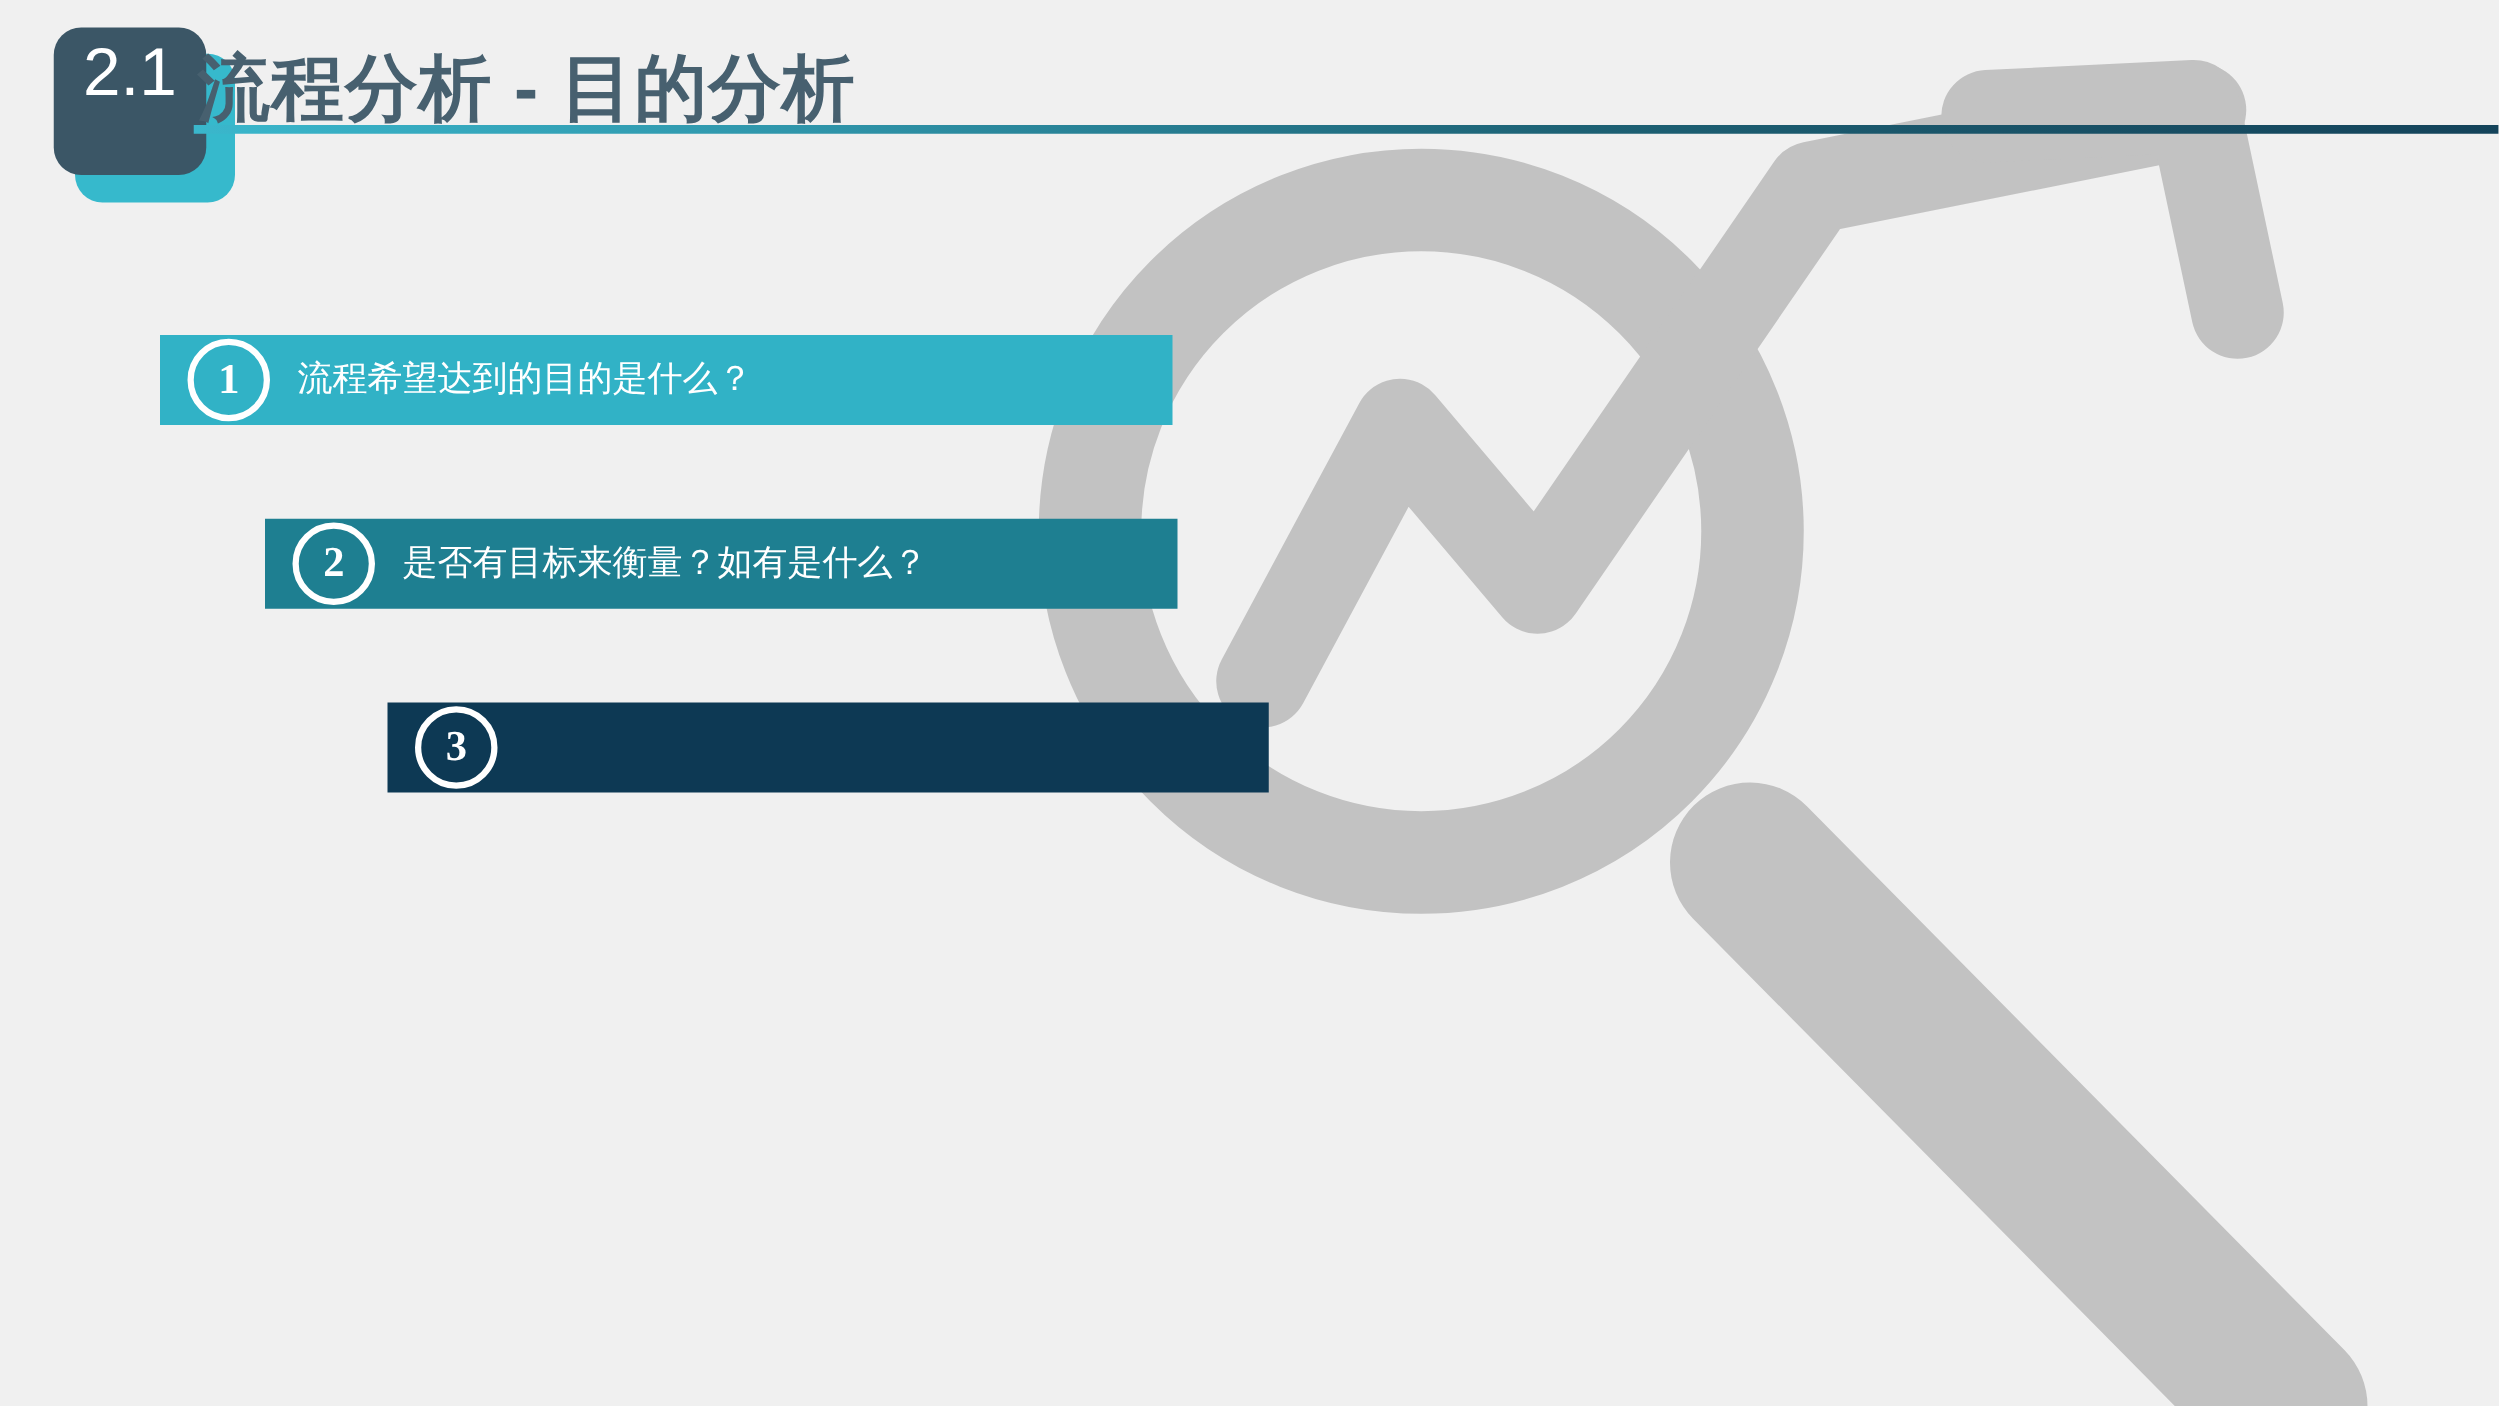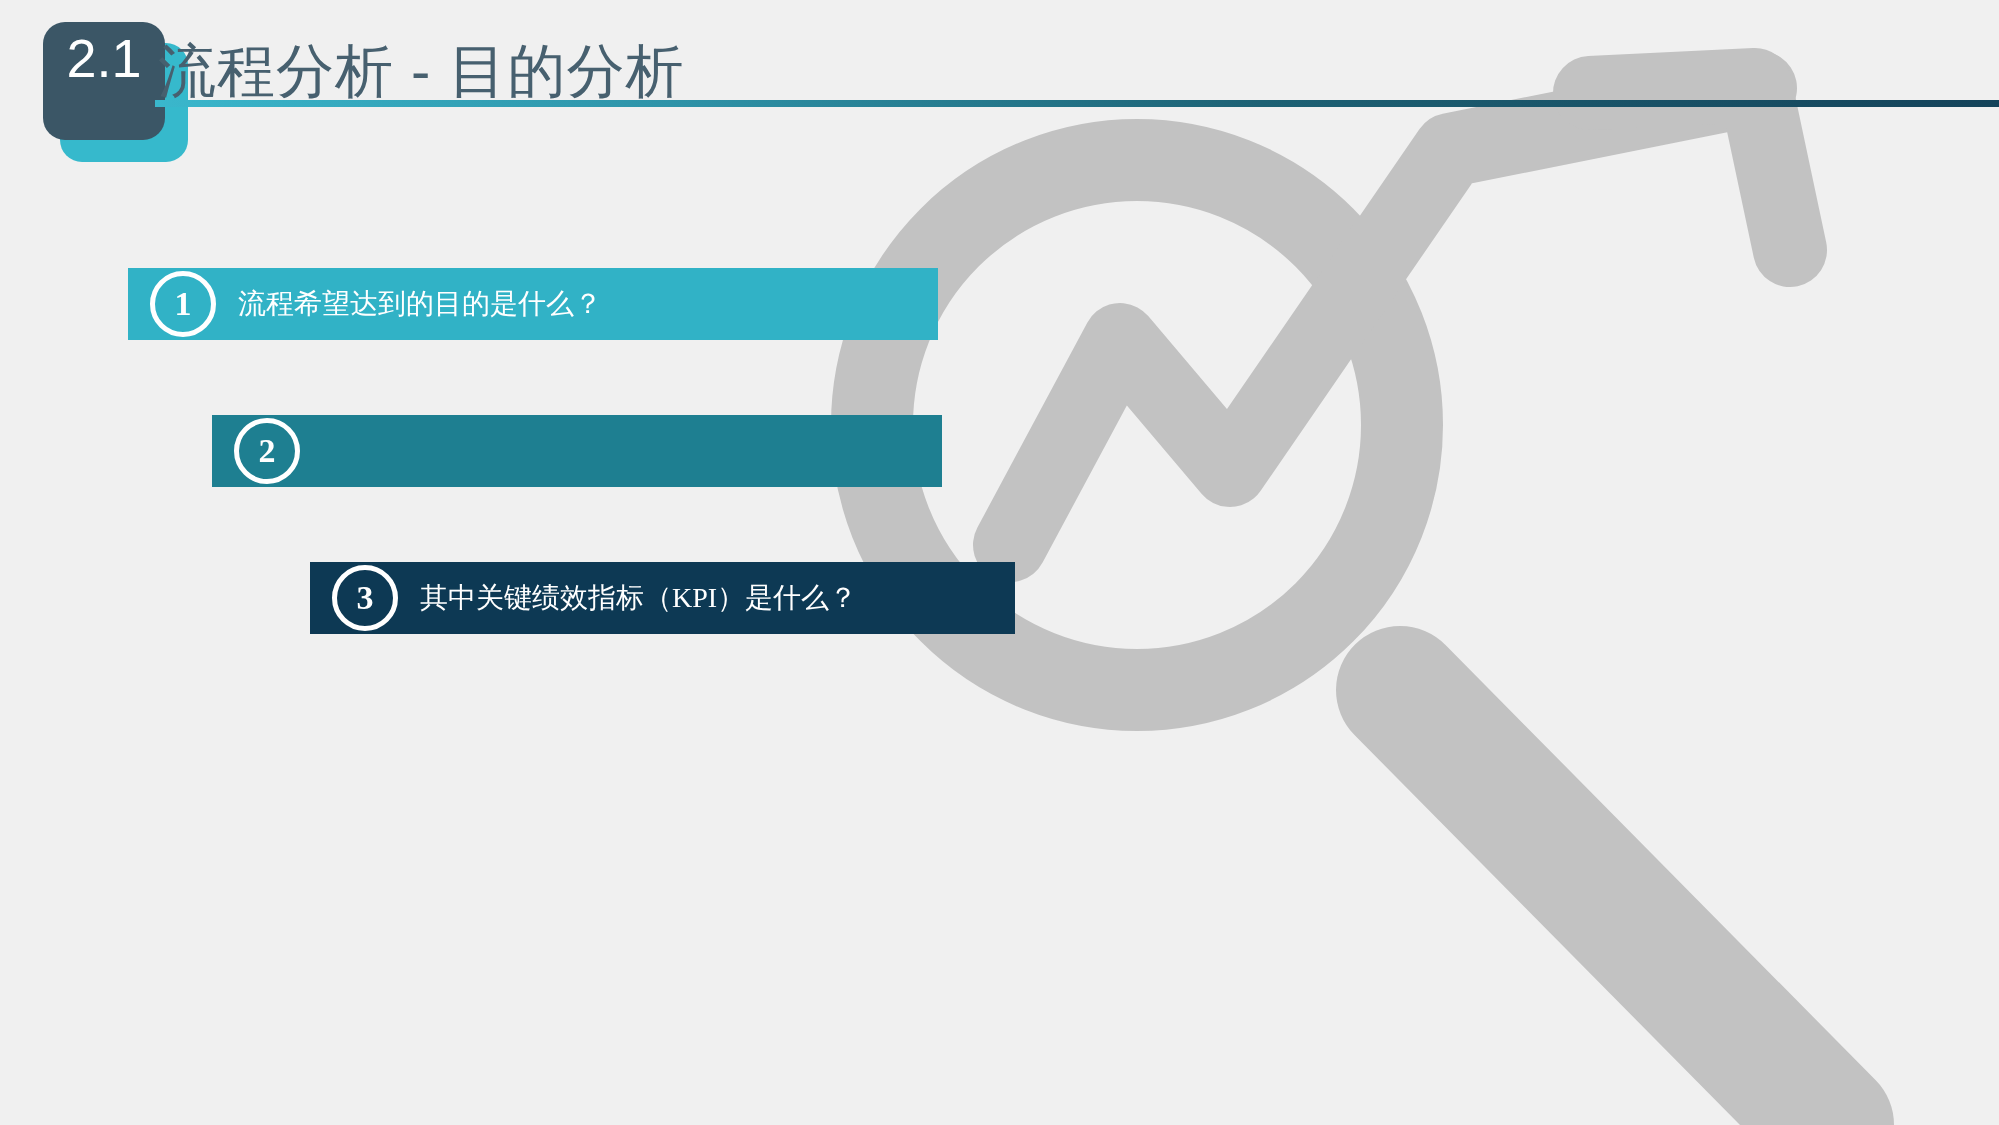--- a/index.html
+++ b/index.html
@@ -75,21 +75,21 @@
     white-space: pre-line;
   }
 
   #title {
     position: absolute;
     left: 158px;
     top: 36px;
     font-size: 58px;
     line-height: 70px;
     color: #47606f;
-    font-weight: 400;
+    font-weight: 700;
     letter-spacing: 1px;
     white-space: nowrap;
   }
 
   #rule {
     position: absolute;
     left: 155px;
     top: 100px;
     width: 1844px;
     height: 7px;
@@ -185,23 +185,23 @@
       <span>1</span>
     </div>
     <div class="bar-text">流程希望达到的目的是什么？</div>
   </div>
 
   <div class="bar" id="bar2">
     <div class="bar-fill"></div>
     <div class="num-circle">
       <span>2</span>
     </div>
+    <div class="bar-text">是否有目标来衡量？如有是什么？</div>
   </div>
 
   <div class="bar" id="bar3">
     <div class="bar-fill"></div>
     <div class="num-circle">
       <span>3</span>
     </div>
-    <div class="bar-text">其中关键绩效指标（KPI）是什么？</div>
   </div>
 
 </div>
 
 </body></html>

